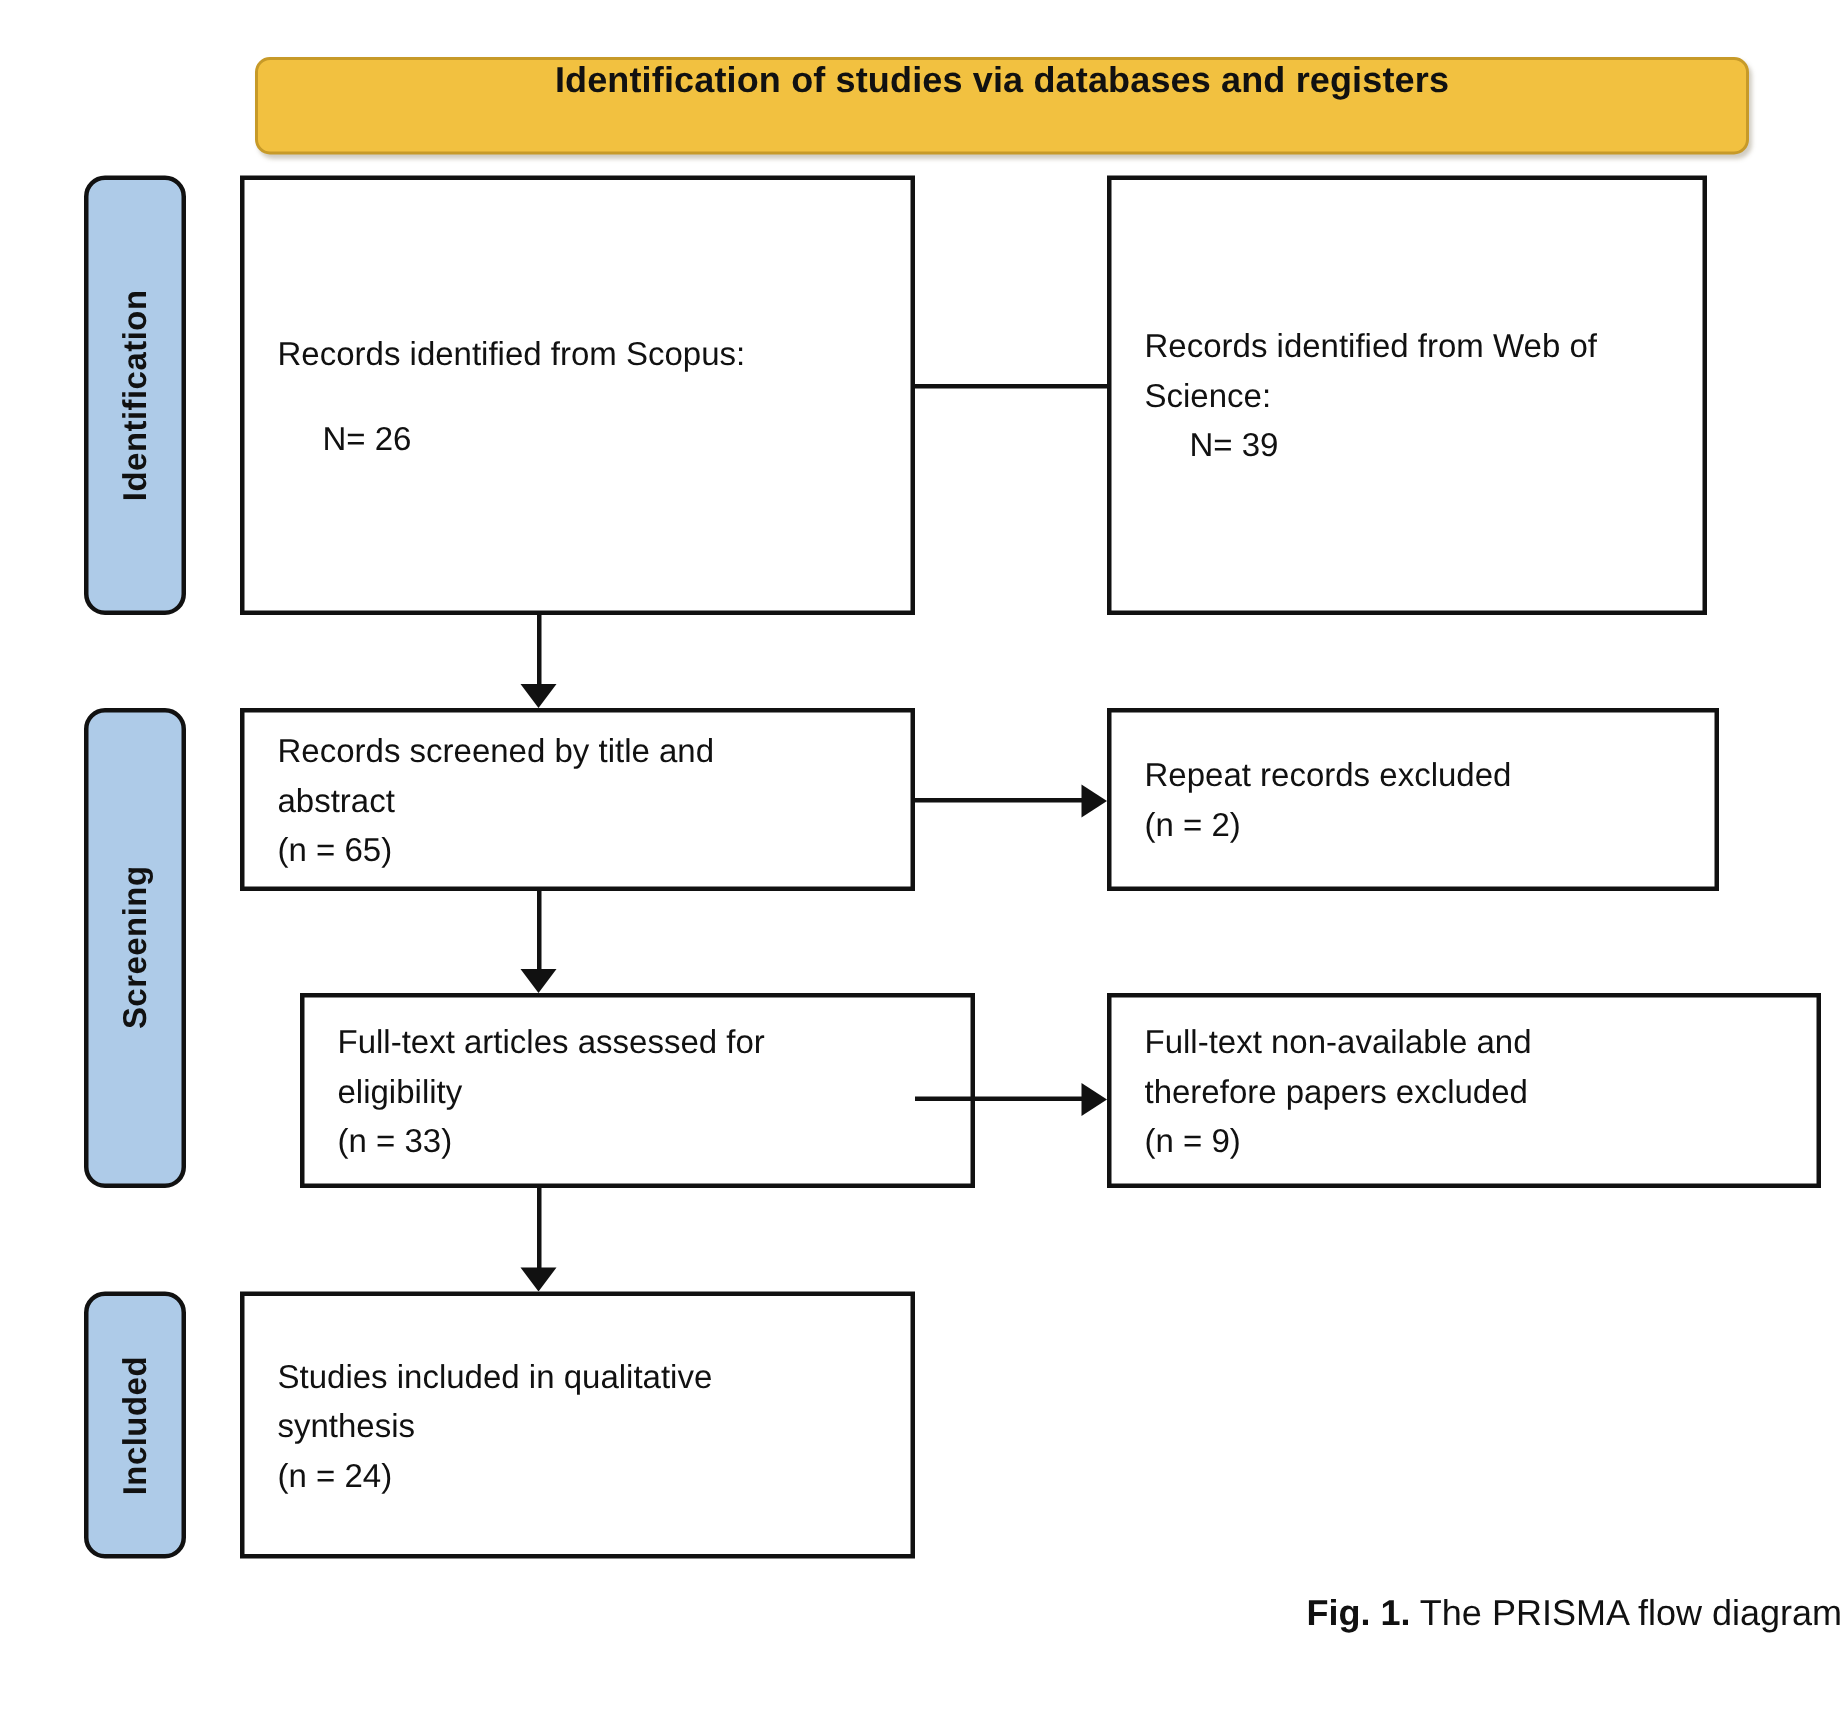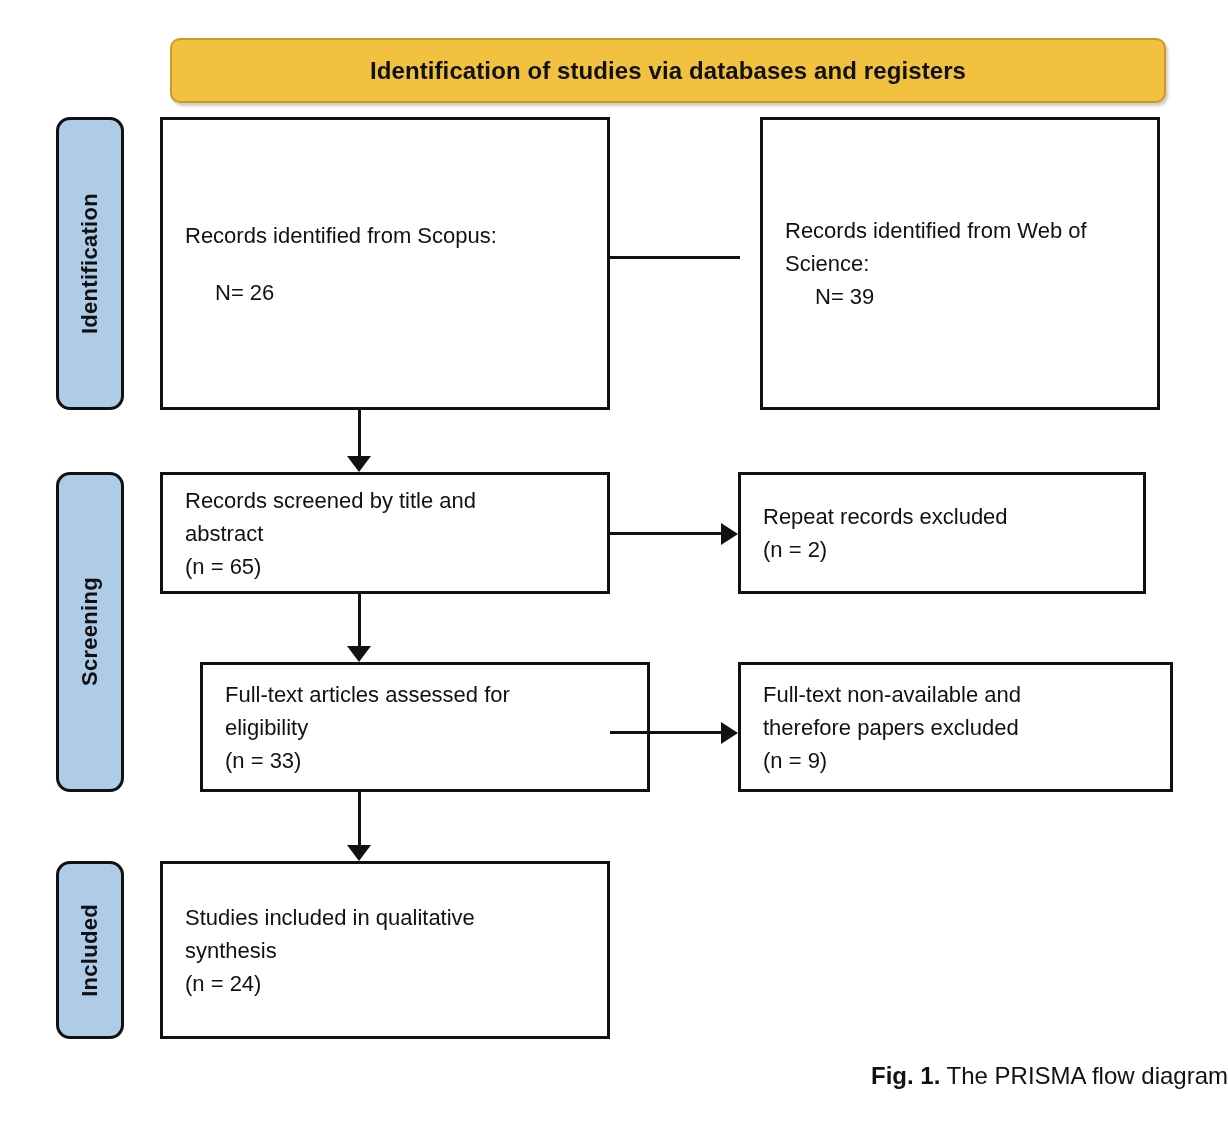--- a/index.html
+++ b/index.html
@@ -24,21 +24,21 @@
     position: absolute;
     left: 170px;
     top: 38px;
     width: 996px;
     height: 65px;
     background: #f2c140;
     border: 2px solid #c79a28;
     border-radius: 10px;
     box-sizing: border-box;
     display: flex;
-    align-items: center;
+    align-items: flex-start;
     justify-content: center;
     box-shadow: 2px 3px 3px rgba(120,110,80,0.35);
   }
   .banner-text {
     font-size: 24px;
     font-weight: bold;
     color: #111111;
     letter-spacing: 0.1px;
     text-align: center;
   }
@@ -80,25 +80,25 @@
   }
   .box-line {
     font-size: 22px;
     line-height: 33px;
     color: #111111;
     white-space: pre;
   }
   .box-line.indent { padding-left: 30px; }
 
   #box-scopus      { left: 160px; top: 117px; width: 450px; height: 293px; gap: 24px; }
-  #box-wos         { left: 760px; top: 117px; width: 400px; height: 293px; }
+  #box-wos         { left: 738px; top: 117px; width: 400px; height: 293px; }
   #box-screened    { left: 160px; top: 472px; width: 450px; height: 122px; }
   #box-repeat      { left: 738px; top: 472px; width: 408px; height: 122px; }
   #box-fulltext    { left: 160px; top: 662px; width: 450px; height: 130px; margin-left: 40px; }
-  #box-nonavail    { left: 738px; top: 662px; width: 435px; height: 130px; }
+  #box-nonavail    { left: 738px; top: 662px; width: 476px; height: 130px; }
   #box-included    { left: 160px; top: 861px; width: 450px; height: 178px; }
 
   
   .conn {
     position: absolute;
     background: #111111;
   }
   
   #conn-ident-link { left: 608px; top: 256px; width: 132px; height: 3px; }
 

